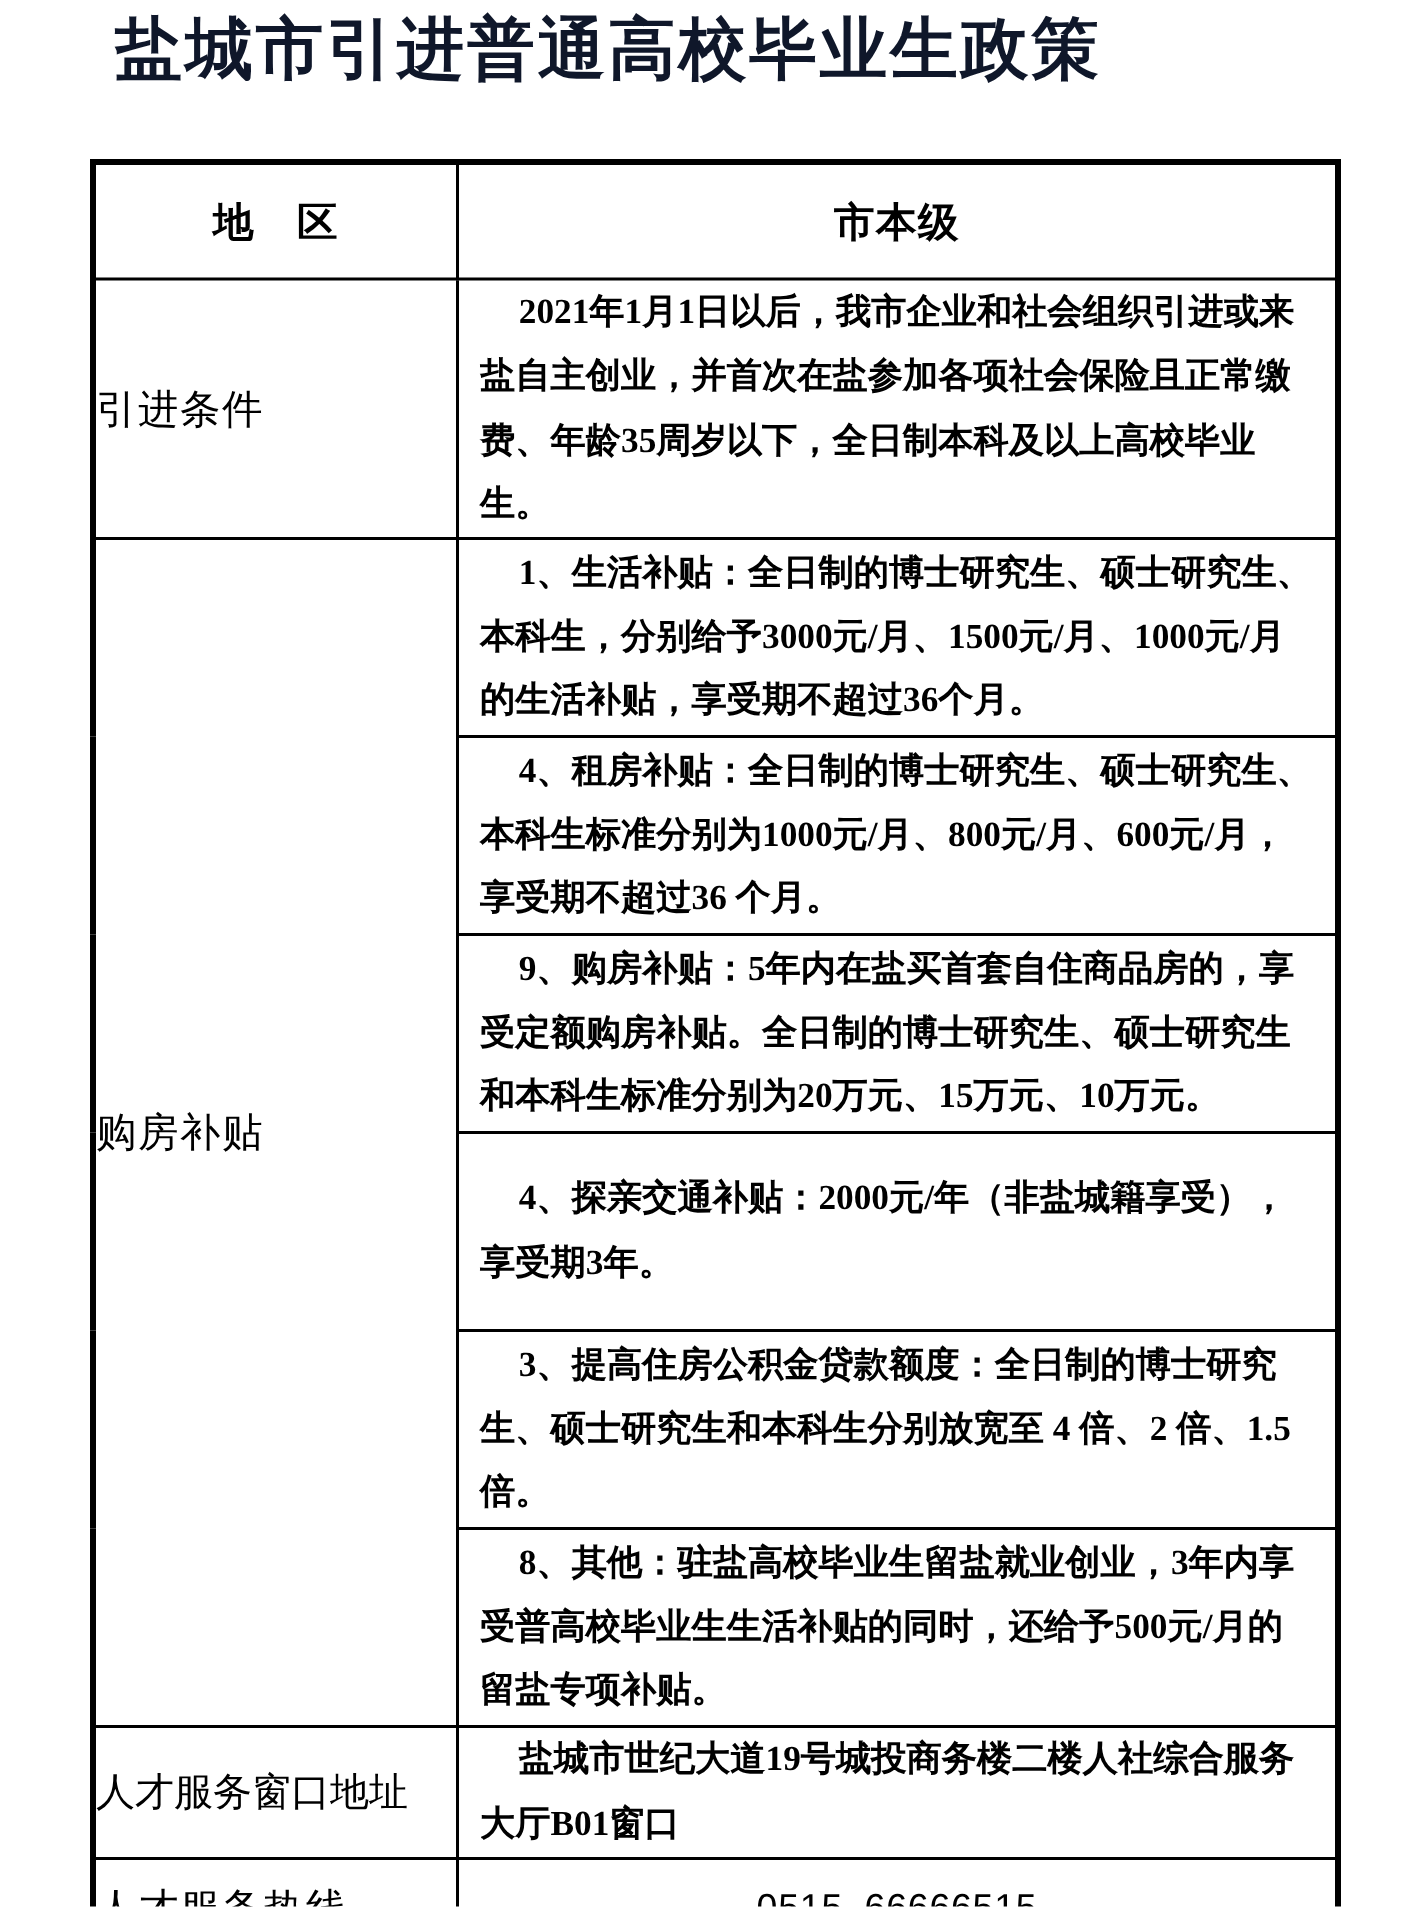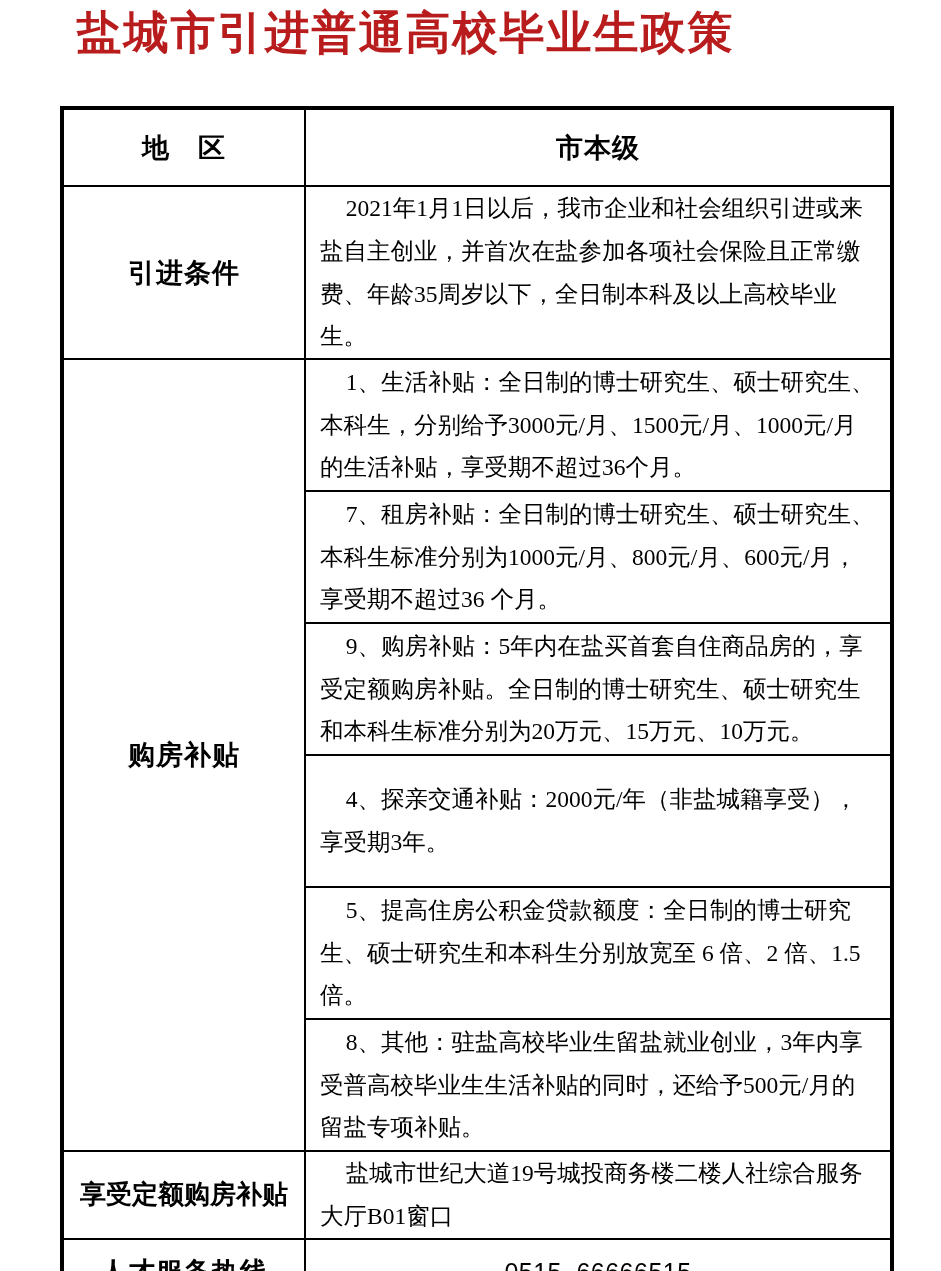--- a/index.html
+++ b/index.html
@@ -18,21 +18,21 @@
     position: absolute;
     top: 0px;
     left: 0;
     width: 811px;
     text-align: center;
     font-family: "Liberation Serif", serif;
     font-weight: 900;
     font-size: 45px;
     letter-spacing: 2px;
     line-height: 66px;
-    color: #b91c1c;
+    color: #0f172a;
   }
   table.policy-table {
     position: absolute;
     left: 60px;
     top: 106px;
     border-collapse: collapse;
     table-layout: fixed;
     width: 830px;
     background: #fff;
   }
@@ -42,23 +42,22 @@
     padding: 0;
   }
   table.policy-table {
     border: 4px solid #000;
   }
   col.c-label { width: 243px; }
   col.c-content { width: 587px; }
 
   .cell-label {
     font-family: "Liberation Sans", sans-serif;
-    font-weight: bold;
+    font-weight: normal;
     font-size: 27px;
-    text-align: center;
     letter-spacing: 1px;
   }
   .cell-label.small {
     font-size: 26px;
     letter-spacing: 0;
   }
   .cell-header {
     font-family: Liberation Serif, serif;
     font-weight: bold;
     font-size: 27px;
@@ -74,20 +73,21 @@
   .cell-body {
     font-family: "Liberation Serif", serif;
     font-size: 23.5px;
     line-height: 1.82;
     text-align: left;
   }
   .cell-body p {
     margin: 0;
     padding: 0 13px 0 14px;
     text-indent: 1.1em;
+    font-weight: bold;
   }
   .cell-hotline {
     font-family: "Liberation Sans", sans-serif;
     font-size: 25px;
     text-align: center;
     letter-spacing: 0.5px;
   }
 </style>
 </head>
 <body>
@@ -114,46 +114,46 @@
   </tr>
 
   <tr class="row-policy">
     <td class="cell-label" rowspan="6">购房补贴</td>
     <td class="cell-body">
       <p>1、生活补贴：全日制的博士研究生、硕士研究生、本科生，分别给予3000元/月、1500元/月、1000元/月的生活补贴，享受期不超过36个月。</p>
     </td>
   </tr>
   <tr class="row-policy">
     <td class="cell-body">
-      <p>7、租房补贴：全日制的博士研究生、硕士研究生、本科生标准分别为1000元/月、800元/月、600元/月，享受期不超过36 个月。</p>
+      <p>4、租房补贴：全日制的博士研究生、硕士研究生、本科生标准分别为1000元/月、800元/月、600元/月，享受期不超过36 个月。</p>
     </td>
   </tr>
   <tr class="row-policy">
     <td class="cell-body">
       <p>9、购房补贴：5年内在盐买首套自住商品房的，享受定额购房补贴。全日制的博士研究生、硕士研究生和本科生标准分别为20万元、15万元、10万元。</p>
     </td>
   </tr>
   <tr class="row-policy">
     <td class="cell-body">
       <p>4、探亲交通补贴：2000元/年（非盐城籍享受），享受期3年。</p>
     </td>
   </tr>
   <tr class="row-policy">
     <td class="cell-body">
-      <p>5、提高住房公积金贷款额度：全日制的博士研究生、硕士研究生和本科生分别放宽至 6 倍、2 倍、1.5 倍。</p>
+      <p>3、提高住房公积金贷款额度：全日制的博士研究生、硕士研究生和本科生分别放宽至 4 倍、2 倍、1.5 倍。</p>
     </td>
   </tr>
   <tr class="row-policy">
     <td class="cell-body">
       <p>8、其他：驻盐高校毕业生留盐就业创业，3年内享受普高校毕业生生活补贴的同时，还给予500元/月的留盐专项补贴。</p>
     </td>
   </tr>
 
   <tr class="row-address">
-    <td class="cell-label small">享受定额购房补贴</td>
+    <td class="cell-label small">人才服务窗口地址</td>
     <td class="cell-body">
       <p>盐城市世纪大道19号城投商务楼二楼人社综合服务大厅B01窗口</p>
     </td>
   </tr>
 
   <tr class="row-hotline">
     <td class="cell-label">人才服务热线</td>
     <td class="cell-hotline">0515–66666515</td>
   </tr>
 </tbody>

